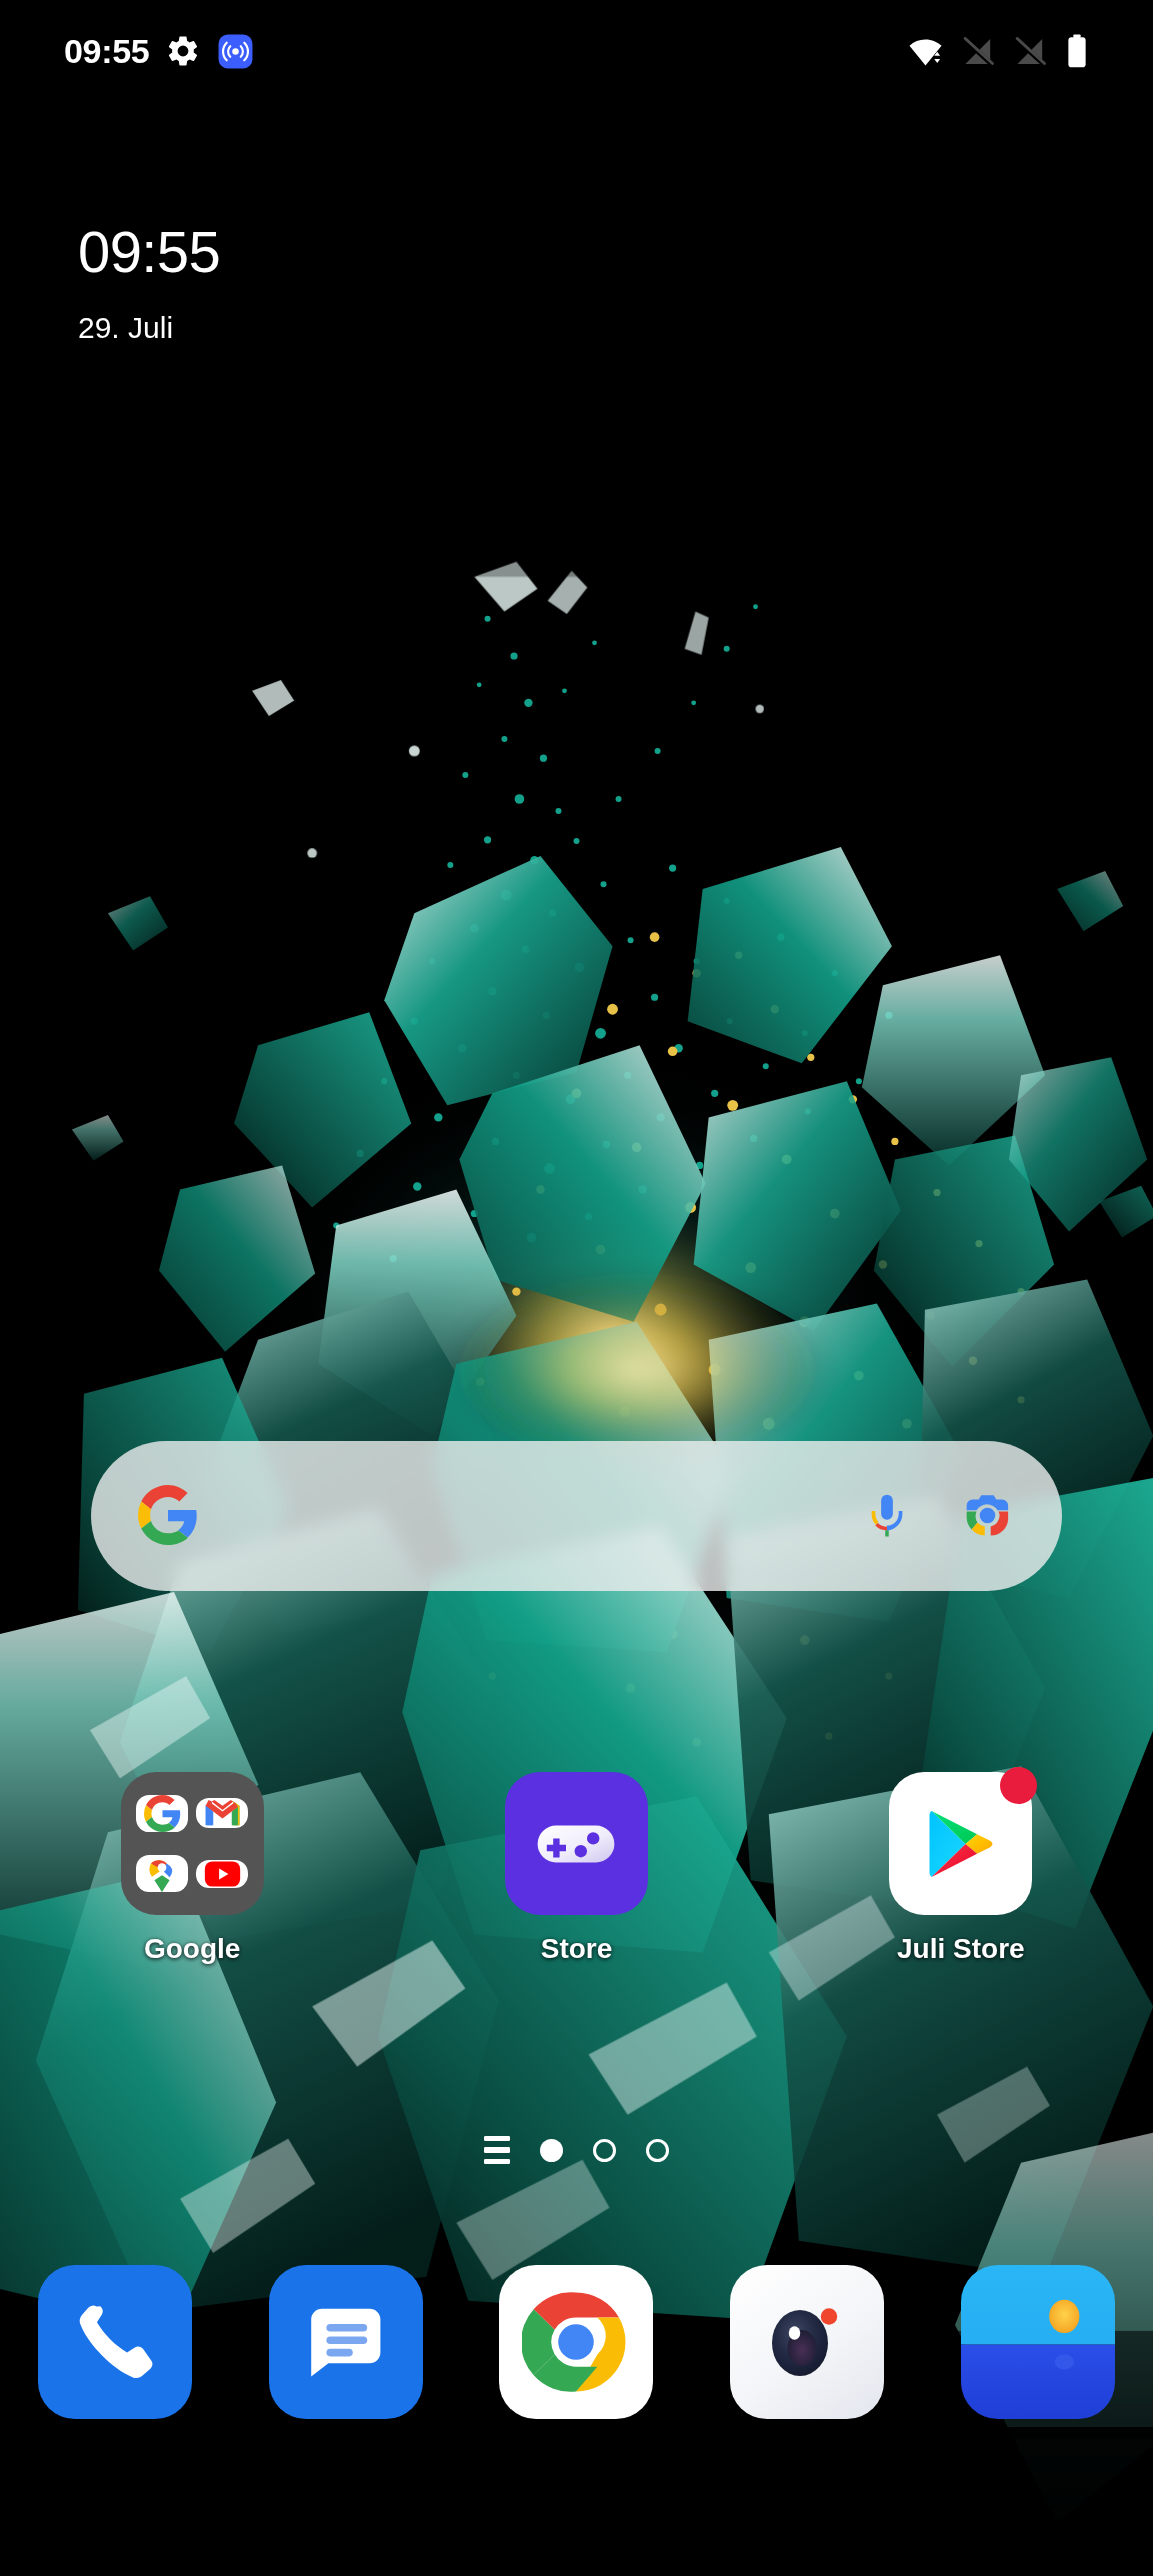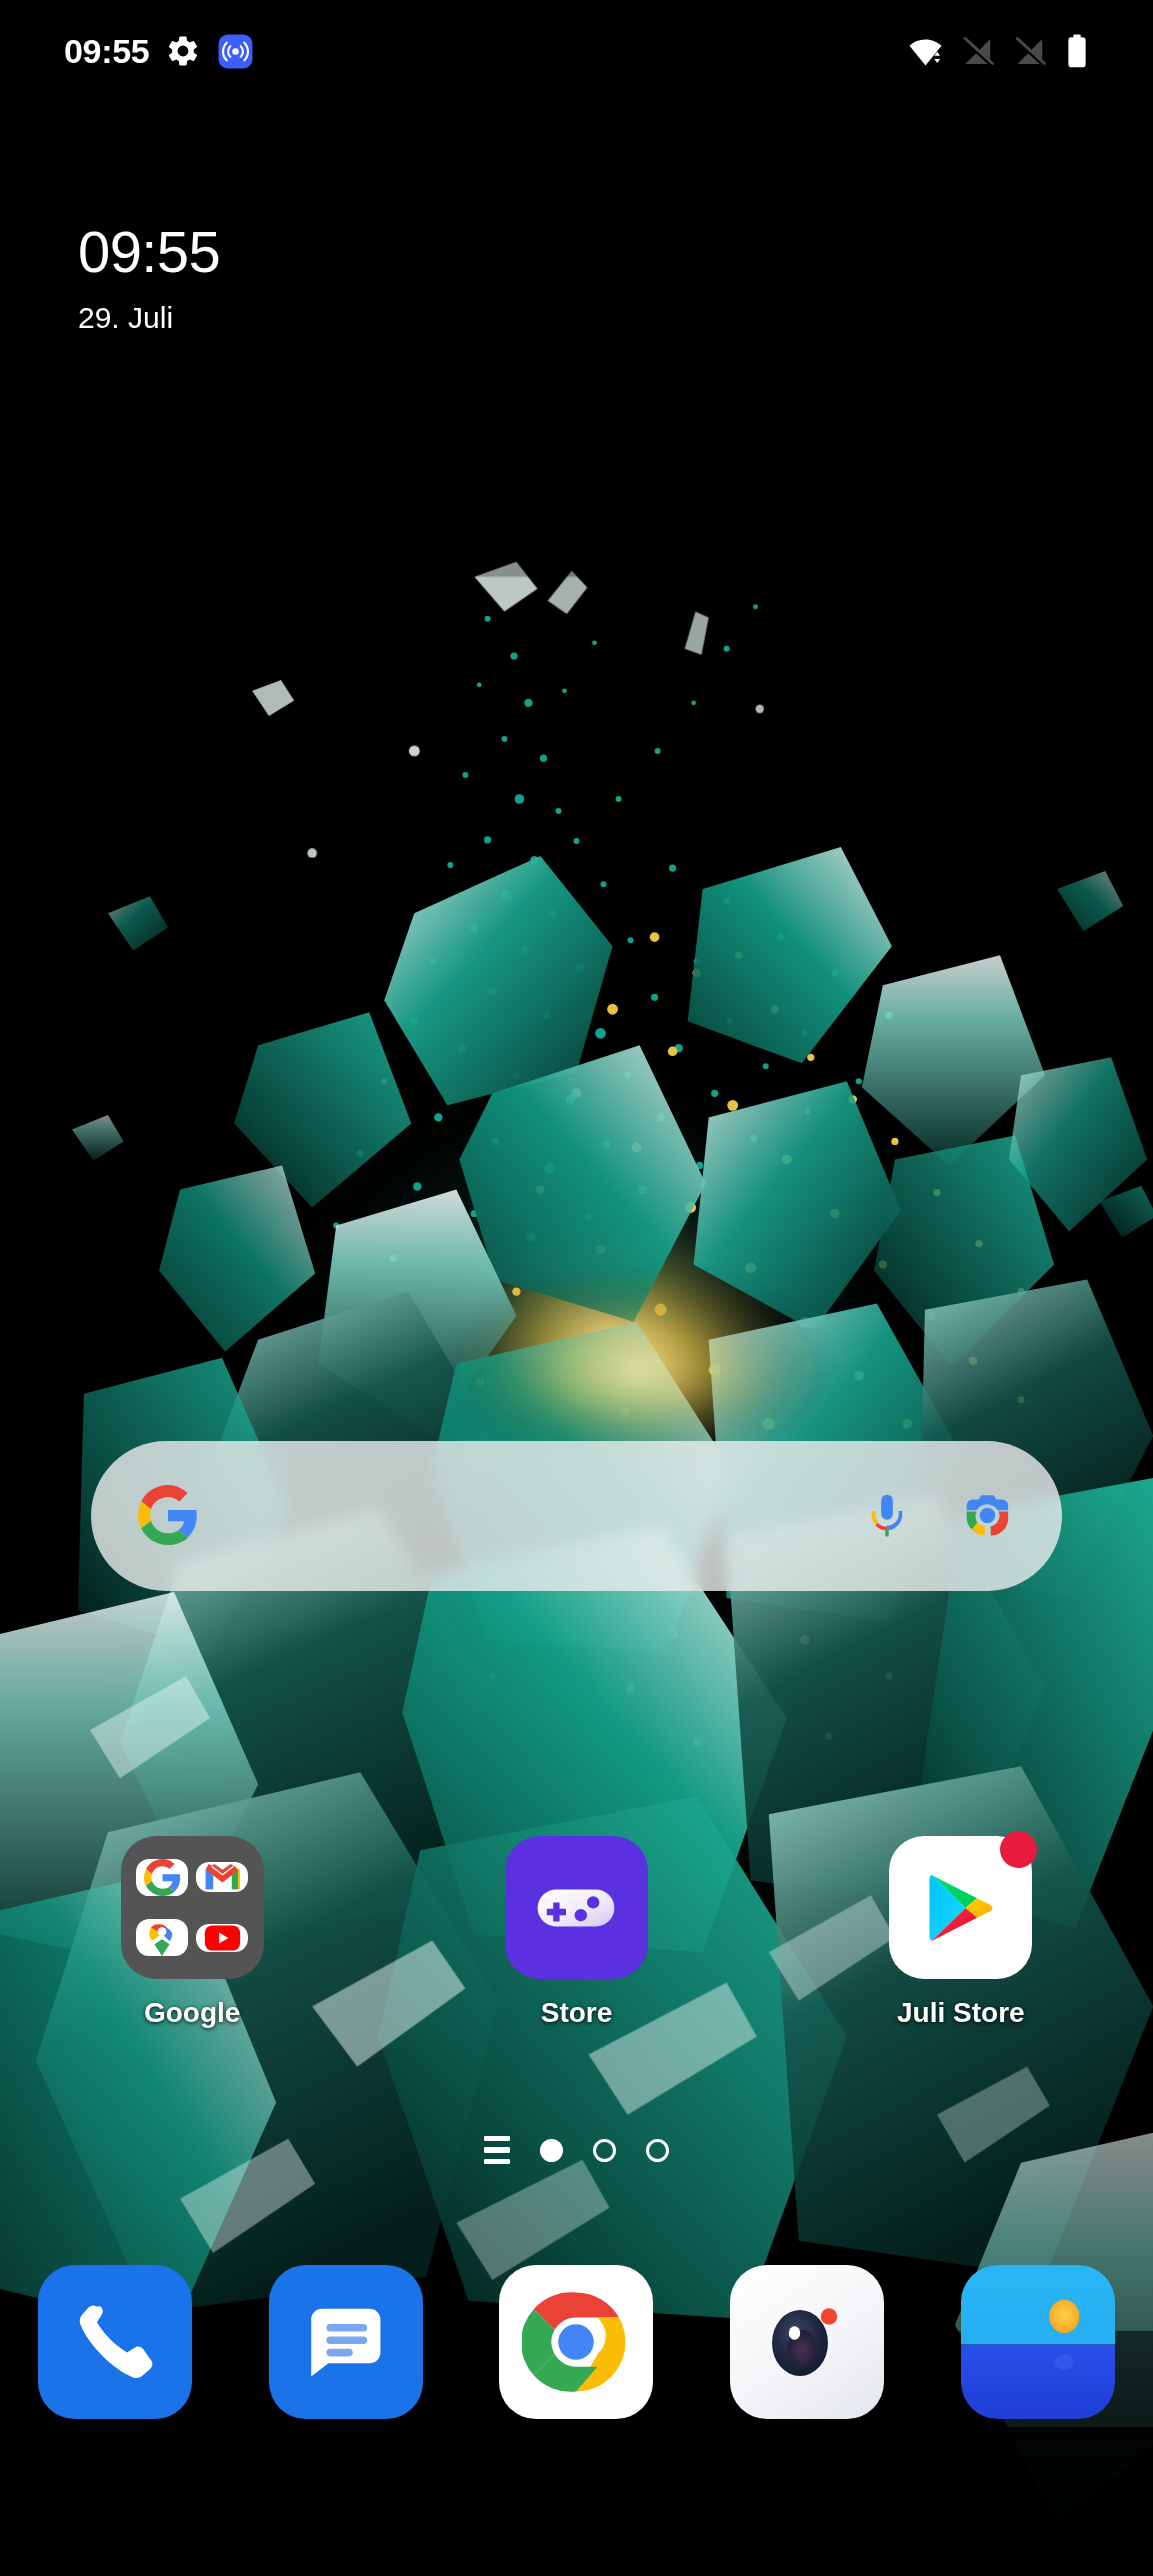--- a/index.html
+++ b/index.html
@@ -28,40 +28,40 @@
   #sb-right { margin-left:auto; display:flex; align-items:center; gap:17px; padding-right:64px; }
   .sb-ic { display:block; }
 
   
   #clockwidget {
     position:absolute; top:216px; left:78px; z-index:30;
     color:#fff;
   }
   #cw-day { font-size:73px; font-weight:400; line-height:1.0; letter-spacing:-0.6px; }
   #cw-time { font-size:58px; font-weight:300; line-height:1.25; letter-spacing:-0.6px; }
-  #cw-date { font-size:30px; font-weight:400; line-height:1.3; margin-top:9px; }
+  #cw-date { font-size:30px; font-weight:400; line-height:1.3; margin-top:19px; }
 
   
   #searchbar {
     position:absolute; left:91px; top:1441px;
     width:971px; height:150px;
     border-radius:75px;
     background:rgba(236,238,238,0.80);
     display:flex; align-items:center;
     padding:0 47px;
     z-index:30;
     backdrop-filter:blur(8.4px);
     -webkit-backdrop-filter:blur(8.4px);
   }
   #sb-spacer { flex:1 1 auto; }
   #search-actions { display:flex; align-items:center; gap:47px; }
 
   
   #appgrid {
-    position:absolute; left:0; top:1836px; width:1153px;
+    position:absolute; left:0; top:1772px; width:1153px;
     display:flex; z-index:30;
   }
   .appcell {
     flex:1 1 0; display:flex; flex-direction:column;
     align-items:center;
   }
   .iconbox { position:relative; width:143px; height:143px; }
   .icon-tile {
     width:143px; height:143px; border-radius:35px;
     overflow:hidden; position:relative;

